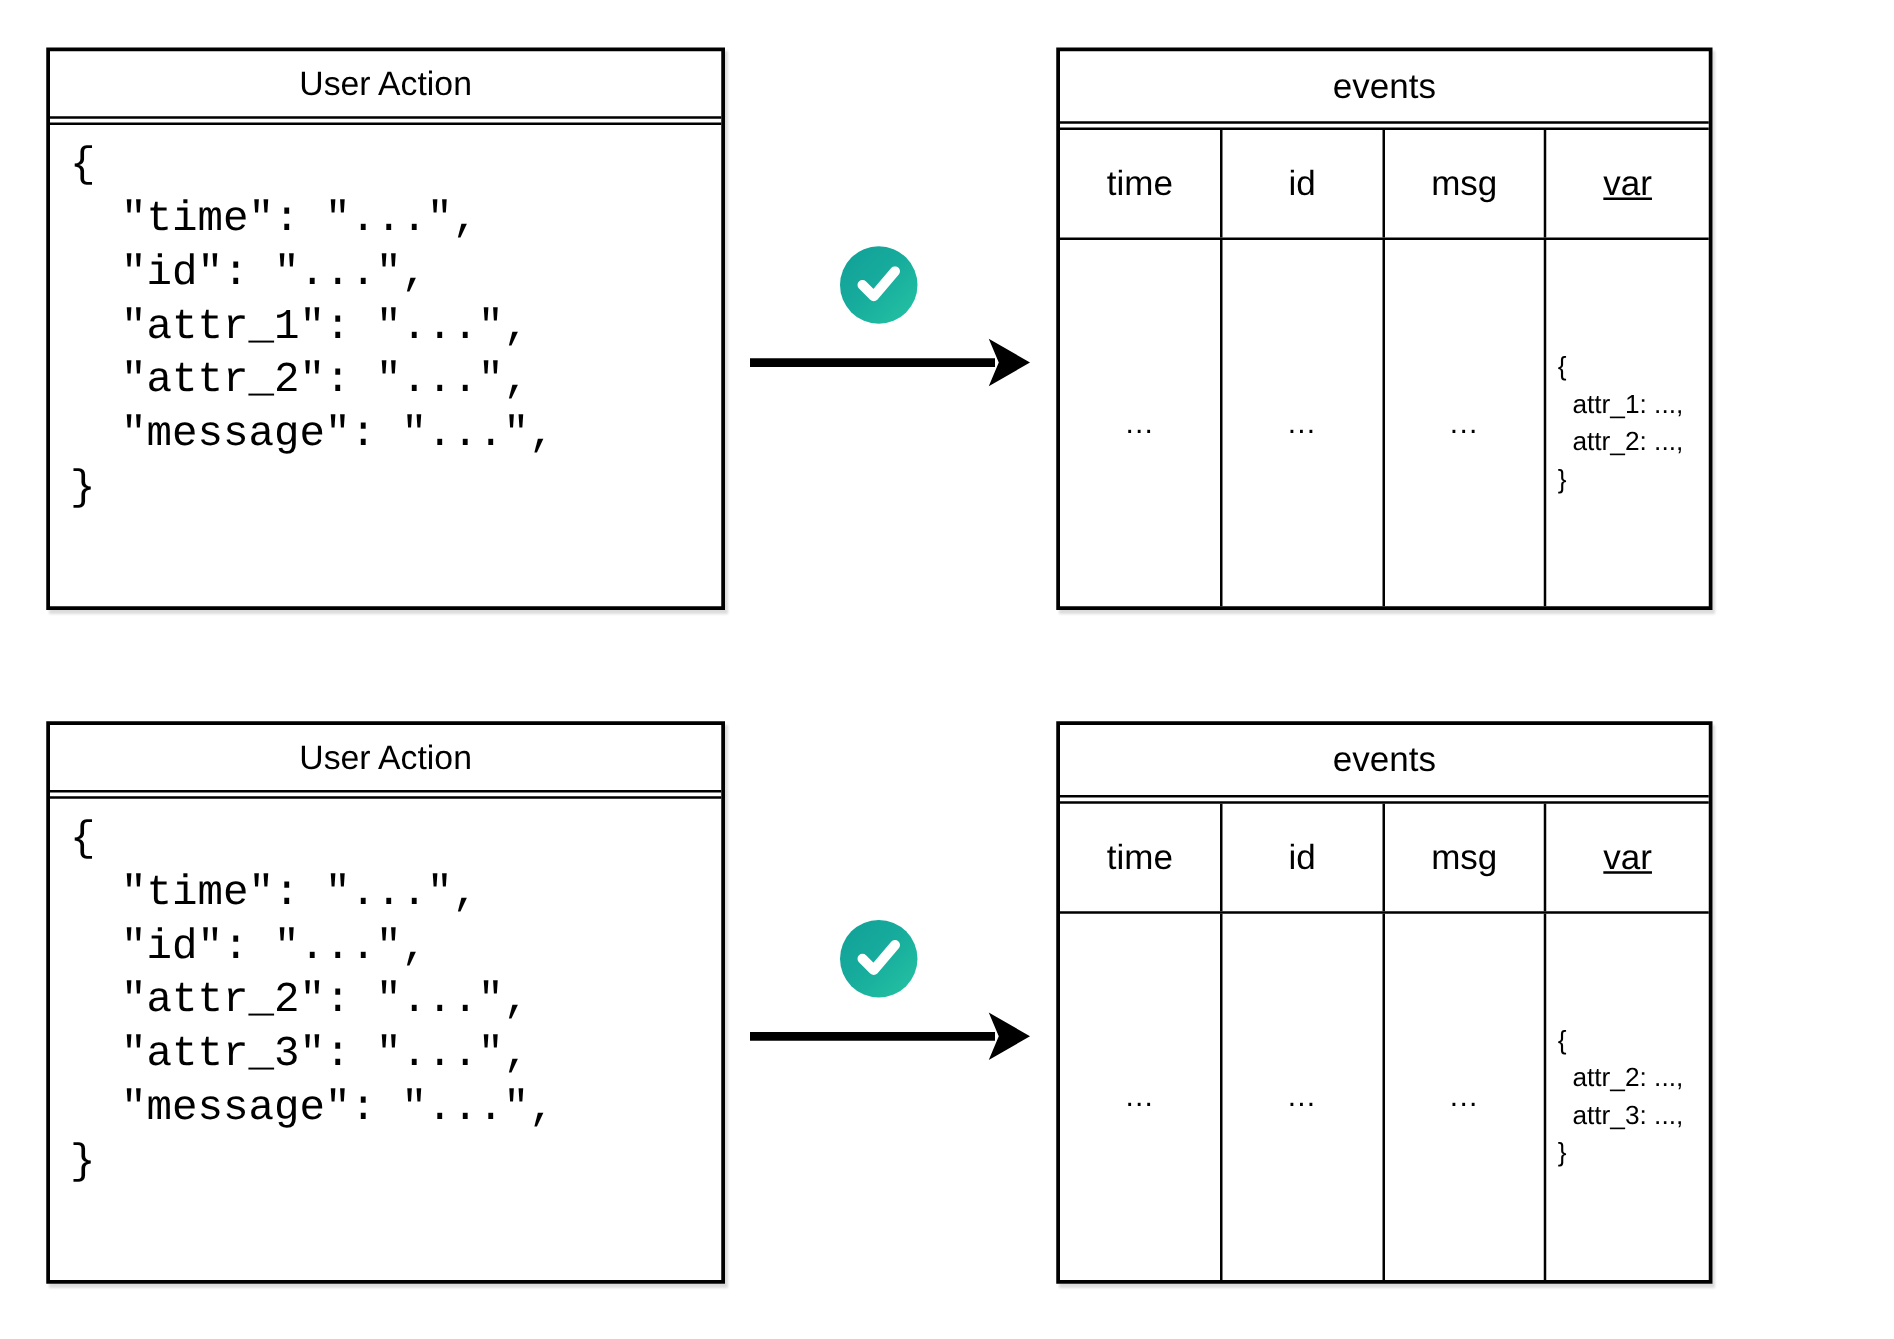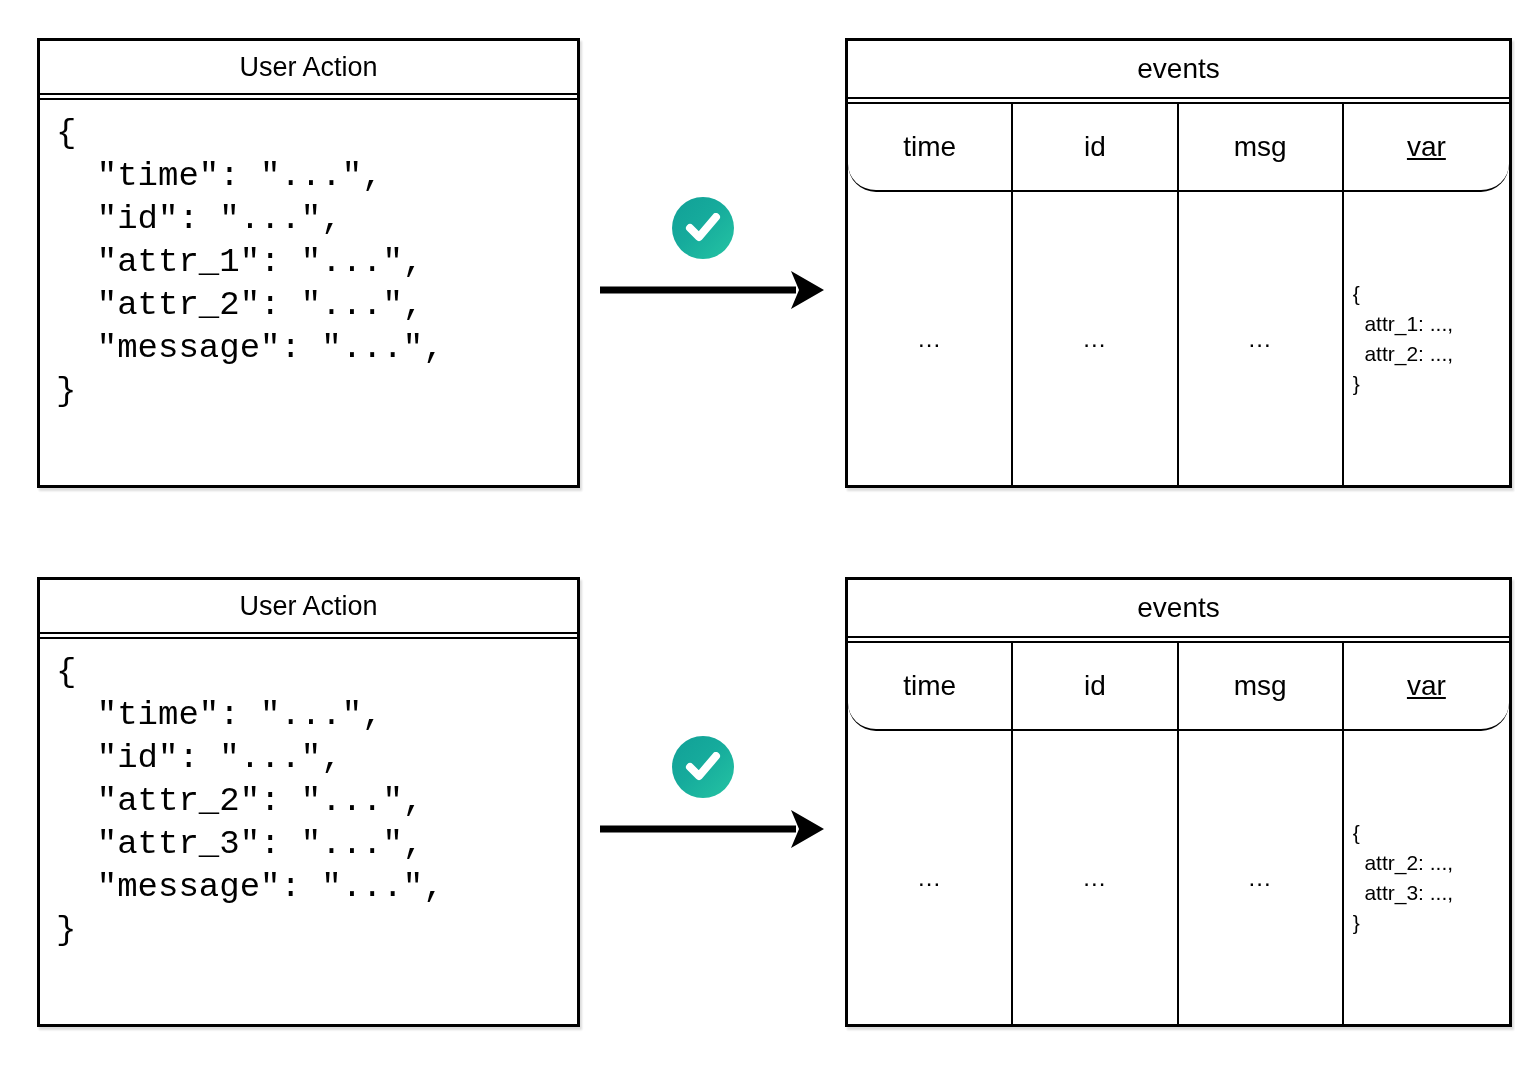--- a/index.html
+++ b/index.html
@@ -25,21 +25,21 @@
     position: absolute;
     top: 0;
     box-sizing: border-box;
     background: #ffffff;
     border: 3px solid #000000;
     box-shadow: 2px 3px 2px rgba(0,0,0,0.14);
     display: flex;
     flex-direction: column;
   }
   .action-panel { left: 37px; width: 543px; height: 450px; }
-  .table-panel  { left: 845px; width: 667px; height: 450px; }
+  .table-panel  { left: 845px; width: 525px; height: 450px; }
 
   .panel-title {
     flex: 0 0 54px;
     display: flex;
     align-items: center;
     justify-content: center;
     font-size: 27px;
     border-bottom: 2.5px solid #000000;
     box-sizing: border-box;
   }
@@ -61,21 +61,20 @@
     color: #000000;
   }
 
   .thead {
     flex: 0 0 88px;
     display: grid;
     grid-template-columns: repeat(4, 1fr);
     border-bottom: 2.5px solid #000000;
     box-sizing: border-box;
     font-size: 28px;
-    border-radius: 28px;
   }
   .th {
     display: flex;
     align-items: center;
     justify-content: center;
     border-right: 2.5px solid #000000;
     box-sizing: border-box;
   }
   .th:last-child { border-right: none; text-decoration: underline; }
 

